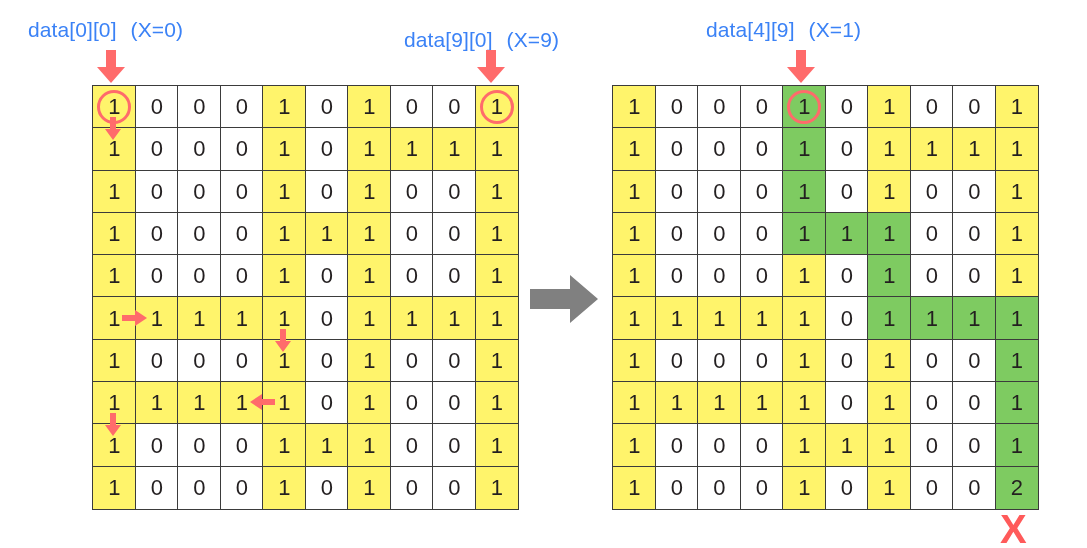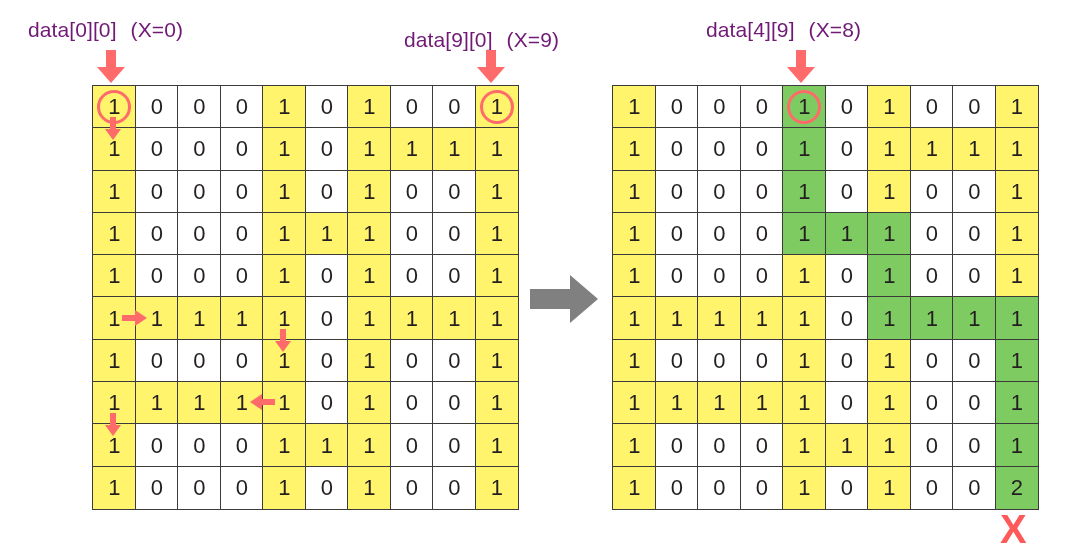--- a/index.html
+++ b/index.html
@@ -18,21 +18,21 @@
     position: absolute;
     left: 0; top: 0;
     width: 1087px;
     height: 548px;
   }
 
   
   .caption {
     position: absolute;
     font-size: 21px;
-    color: #701a75;
+    color: #3b82f6;
     white-space: nowrap;
     letter-spacing: 0.1px;
   }
   .caption .idx { }
   .caption .xeq { margin-left: 14px; }
 
   
   .grid {
     position: absolute;
     display: grid;
@@ -96,21 +96,21 @@
 
 <div class="stage">
 
   <div class="caption" style="left:28px; top:18px;">
     <span class="idx">data[0][0]</span><span class="xeq">(X=0)</span>
   </div>
   <div class="caption" style="left:404px; top:28px;">
     <span class="idx">data[9][0]</span><span class="xeq">(X=9)</span>
   </div>
   <div class="caption" style="left:706px; top:18px;">
-    <span class="idx">data[4][9]</span><span class="xeq">(X=8)</span>
+    <span class="idx">data[4][9]</span><span class="xeq">(X=1)</span>
   </div>
 
   <svg class="arrow-svg" style="left:95px; top:50px;" width="32" height="34" viewBox="0 0 32 34">
     <path d="M11,0 L21,0 L21,17 L30,17 L16,33 L2,17 L11,17 Z" fill="#ff6b6b"></path>
   </svg>
   <svg class="arrow-svg" style="left:475px; top:50px;" width="32" height="34" viewBox="0 0 32 34">
     <path d="M11,0 L21,0 L21,17 L30,17 L16,33 L2,17 L11,17 Z" fill="#ff6b6b"></path>
   </svg>
   <svg class="arrow-svg" style="left:785px; top:50px;" width="32" height="34" viewBox="0 0 32 34">
     <path d="M11,0 L21,0 L21,17 L30,17 L16,33 L2,17 L11,17 Z" fill="#ff6b6b"></path>

